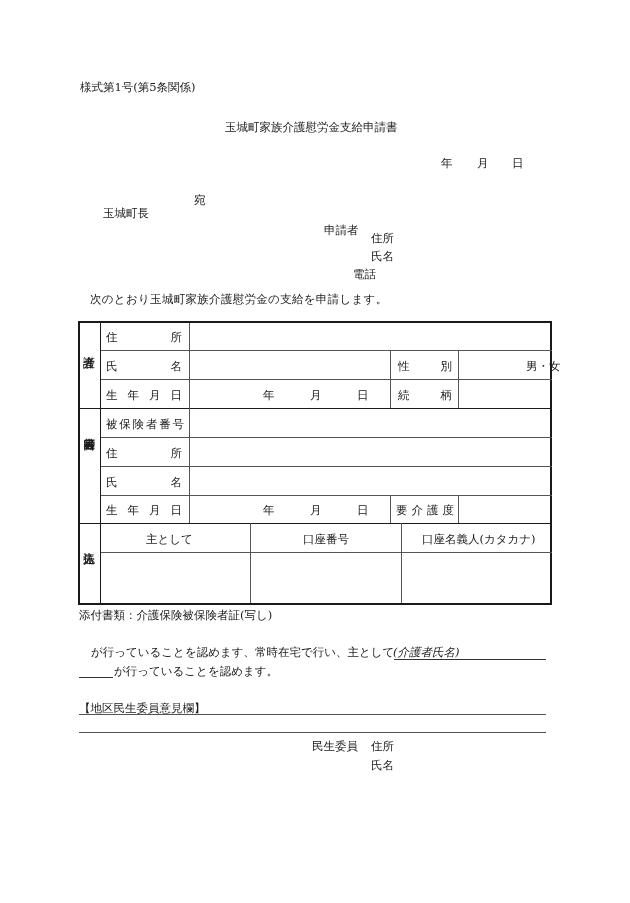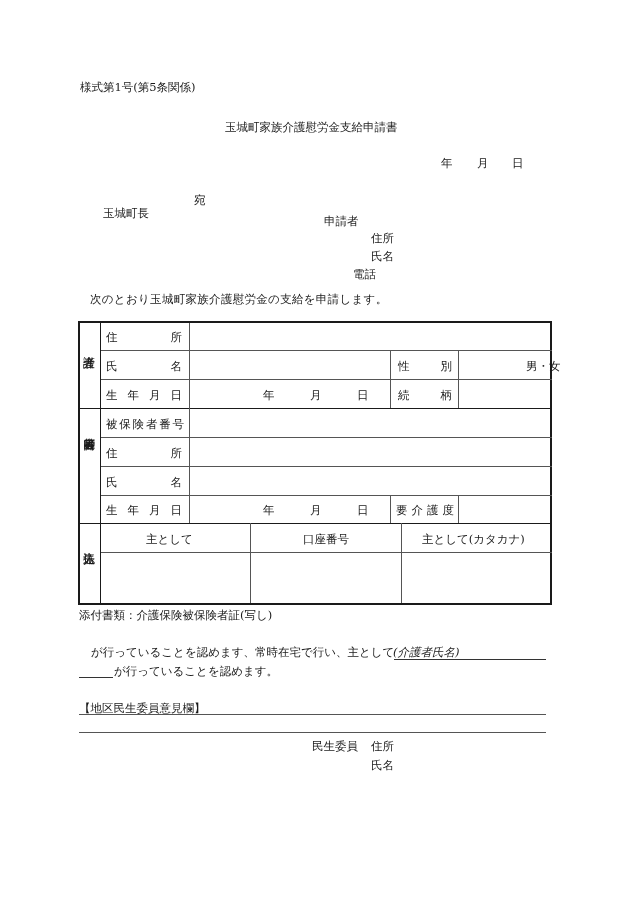--- a/index.html
+++ b/index.html
@@ -25,21 +25,21 @@
 <div>
   <span class="abs" style="left:441px; top:156px;">年</span>
   <span class="abs" style="left:477px; top:156px;">月</span>
   <span class="abs" style="left:512px; top:156px;">日</span>
 </div>
 
 <div class="abs" style="left:103px; top:193px;margin-top:13px;">玉城町長</div>
 <div class="abs" style="left:194px; top:193px;">宛</div>
 
 <div>
-  <span class="abs" style="left:324px; top:214px;">申請者</span>
+  <span class="abs" style="left:324px; top:223px;">申請者</span>
   <span class="abs" style="left:371px; top:231px;">住所</span>
   <span class="abs" style="left:371px; top:249px;">氏名</span>
   <span class="abs" style="left:353px; top:267px;">電話</span>
 </div>
 
 <div class="abs" style="left:90px; top:292px; letter-spacing:0.3px;">次のとおり玉城町家族介護慰労金の支給を申請します。</div>
 
 <div class="form-table">
 
   <div class="hline" style="left:20px; width:452px; top:27px;"></div>
@@ -139,21 +139,21 @@
     <span>介</span>
     <span>護</span>
     <span>度</span>
   </div>
   <div style="position:absolute; left:379px; top:173px; width:93px; height:27px;"></div>
 
   <div class="vert" style="left:3px; top:220px;">振込先</div>
 
   <div class="cell-text" style="left:66px; top:209px;">主として</div>
   <div class="cell-text" style="left:223px; top:209px;">口座番号</div>
-  <div class="cell-text" style="left:342px; top:209px;">主として(カタカナ)</div>
+  <div class="cell-text" style="left:342px; top:209px;">口座名義人(カタカナ)</div>
 
   <div style="position:absolute; left:21px; top:230px; width:149px; height:50px;"></div>
   <div style="position:absolute; left:171px; top:230px; width:150px; height:50px;"></div>
   <div style="position:absolute; left:322px; top:230px; width:150px; height:50px;"></div>
 </div>
 
 <div class="abs" style="left:79px; top:608px;">添付書類：介護保険被保険者証(写し)</div>
 
 <div>
   <span class="abs" style="left:91px; top:645px;">が行っていることを認めます、常時在宅で行い、主として</span>

